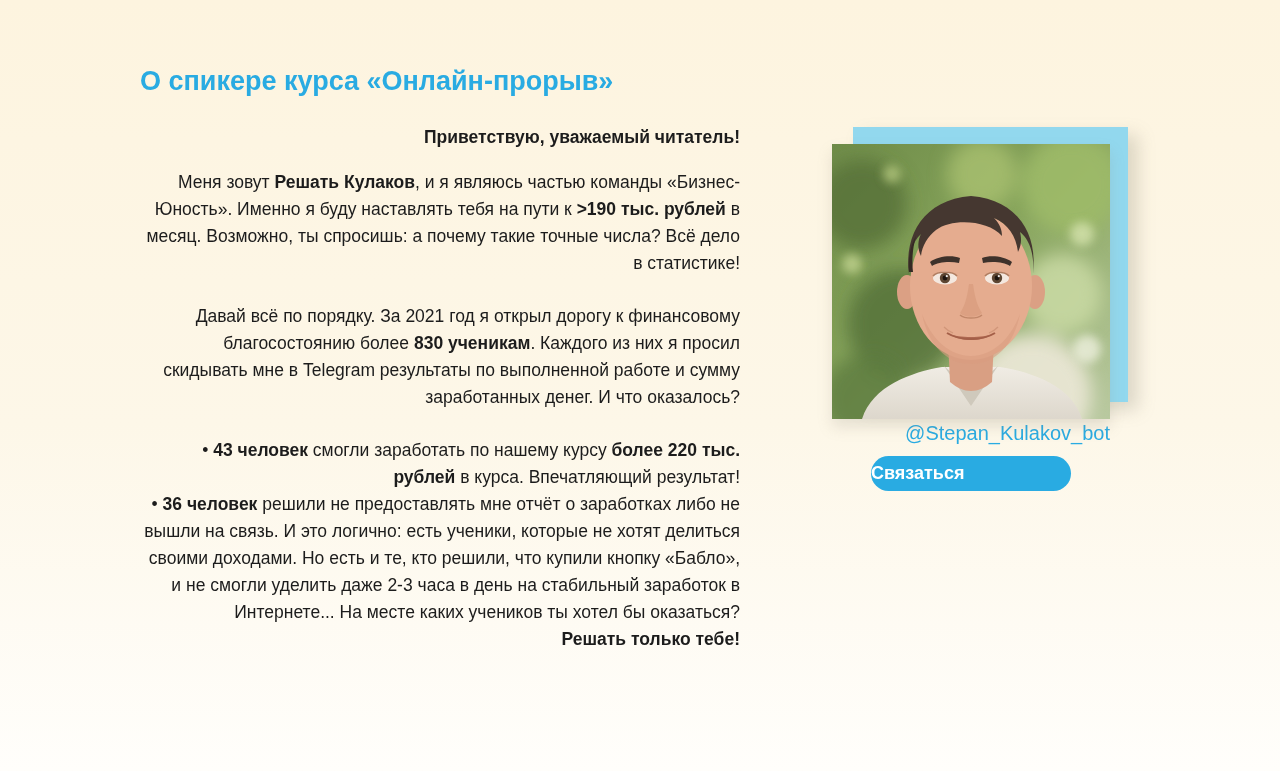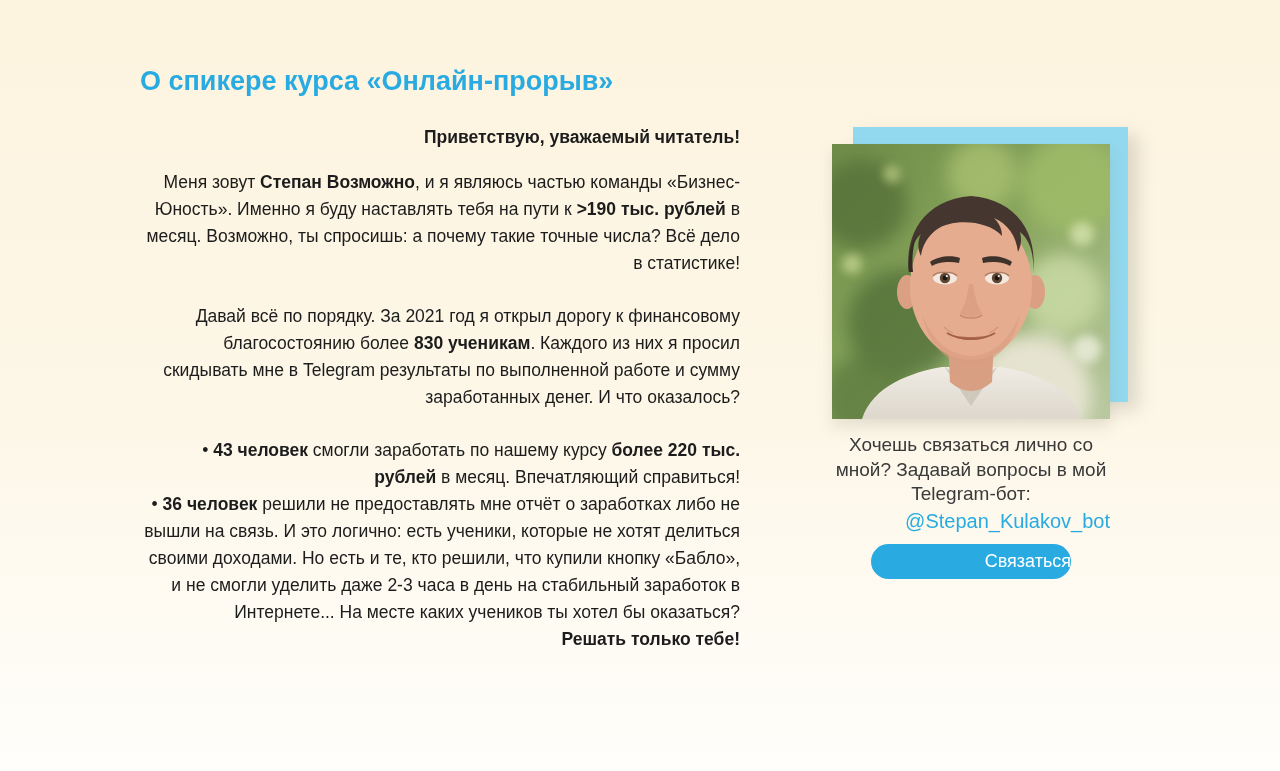--- a/index.html
+++ b/index.html
@@ -86,41 +86,41 @@
     display: block;
     margin: 11px auto 0 auto;
     width: 200px;
     height: 35px;
     border: none;
     border-radius: 17.5px;
     background: var(--accent, #29abe2);
     color: #ffffff;
     font-family: "Liberation Sans", "DejaVu Sans", sans-serif;
     font-size: 18px;
-    font-weight: 400;
+    font-weight: 700;
     line-height: 35px;
-    text-align: right;
+    text-align: left;
     cursor: pointer;
     padding: 0;
   }
 </style>
 </head>
 <body>
 
 <div class="container">
 
   <h1 class="page-title">О спикере курса «Онлайн-прорыв»</h1>
 
   <div class="columns">
 
     <div class="text-col">
         <p class="para small"><strong>Приветствую, уважаемый читатель!</strong></p>
-        <p class="para"><span>Меня зовут </span><strong>Степан Возможно</strong><span>, и я являюсь частью команды «Бизнес-Юность». Именно я буду наставлять тебя на пути к </span><strong>&gt;190 тыс. рублей</strong><span> в месяц. Возможно, ты спросишь: а почему такие точные числа? Всё дело в статистике!</span></p>
+        <p class="para"><span>Меня зовут </span><strong>Решать Кулаков</strong><span>, и я являюсь частью команды «Бизнес-Юность». Именно я буду наставлять тебя на пути к </span><strong>&gt;190 тыс. рублей</strong><span> в месяц. Возможно, ты спросишь: а почему такие точные числа? Всё дело в статистике!</span></p>
         <p class="para"><span>Давай всё по порядку. За 2021 год я открыл дорогу к финансовому благосостоянию более </span><strong>830 ученикам</strong><span>. Каждого из них я просил скидывать мне в Telegram результаты по выполненной работе и сумму заработанных денег. И что оказалось?</span></p>
-        <p class="para tight"><span>• </span><strong>43 человек</strong><span> смогли заработать по нашему курсу </span><strong>более 220 тыс. рублей</strong><span> в месяц. Впечатляющий справиться!</span></p>
+        <p class="para tight"><span>• </span><strong>43 человек</strong><span> смогли заработать по нашему курсу </span><strong>более 220 тыс. рублей</strong><span> в курса. Впечатляющий результат!</span></p>
         <p class="para tight"><span>• </span><strong>36 человек</strong><span> решили не предоставлять мне отчёт о заработках либо не вышли на связь. И это логично: есть ученики, которые не хотят делиться своими доходами. Но есть и те, кто решили, что купили кнопку «Бабло», и не смогли уделить даже 2-3 часа в день на стабильный заработок в Интернете... На месте каких учеников ты хотел бы оказаться?</span></p>
         <p class="para tight"><strong>Решать только тебе!</strong></p>
       </div>
 
     <div class="profile-col">
 
       <div class="photo-wrap">
         <div class="photo-backdrop"></div>
         <svg class="photo-frame" viewBox="0 0 278 275" xmlns="http://www.w3.org/2000/svg" preserveAspectRatio="none">
           <defs>
@@ -194,19 +194,18 @@
           <path d="M137,140 C135,155 132,163 128,169 C133,174 145,174 150,169 C146,163 143,155 141,140 Z" fill="#d89c7e" opacity="0.75"></path>
           <path d="M128,171 C133,175 145,175 150,171" stroke="#b87e60" stroke-width="1.5" fill="none" opacity="0.8"></path>
 
           <path d="M117,190 C128,198 150,198 161,190 C152,194 126,194 117,190 Z" fill="#b06a52"></path>
           <path d="M115,189 C128,197 150,197 163,189" stroke="#a45f48" stroke-width="2" fill="none"></path>
           <path d="M112,183 C115,186 118,188 121,189" stroke="#c98d70" stroke-width="1.3" fill="none" opacity="0.7"></path>
           <path d="M166,183 C163,186 160,188 157,189" stroke="#c98d70" stroke-width="1.3" fill="none" opacity="0.7"></path>
         </svg>
       </div>
 
-      <p class="contact-text">Хочешь связаться лично со мной? Задавай вопросы в мой Telegram-бот:</p>
       <a href="#" class="telegram-handle">@Stepan_Kulakov_bot</a>
       <button class="contact-button">Связаться</button>
 
     </div>
   </div>
 </div>
 
 </body></html>

